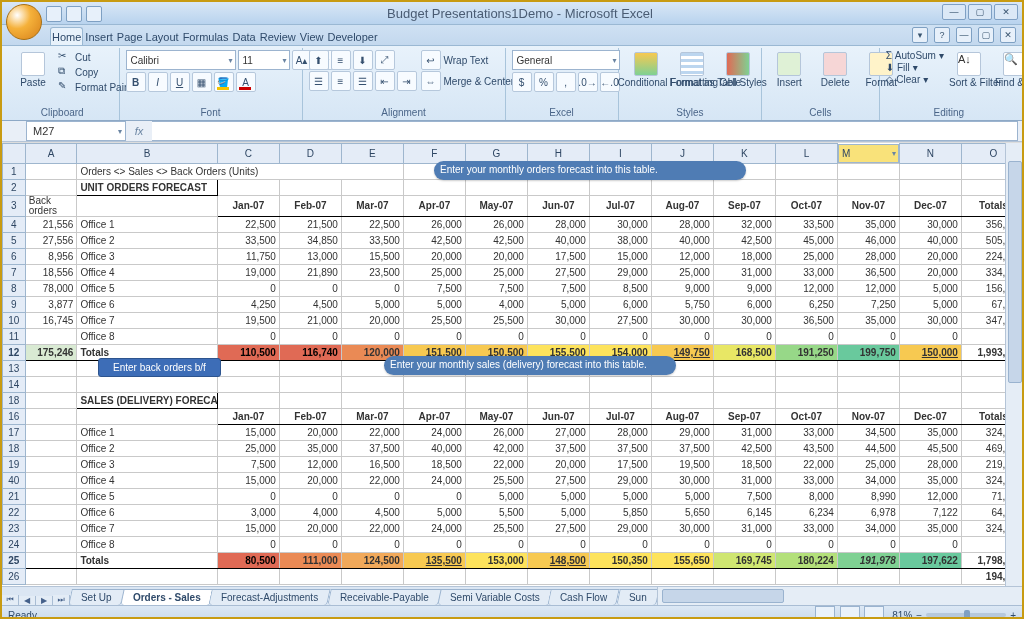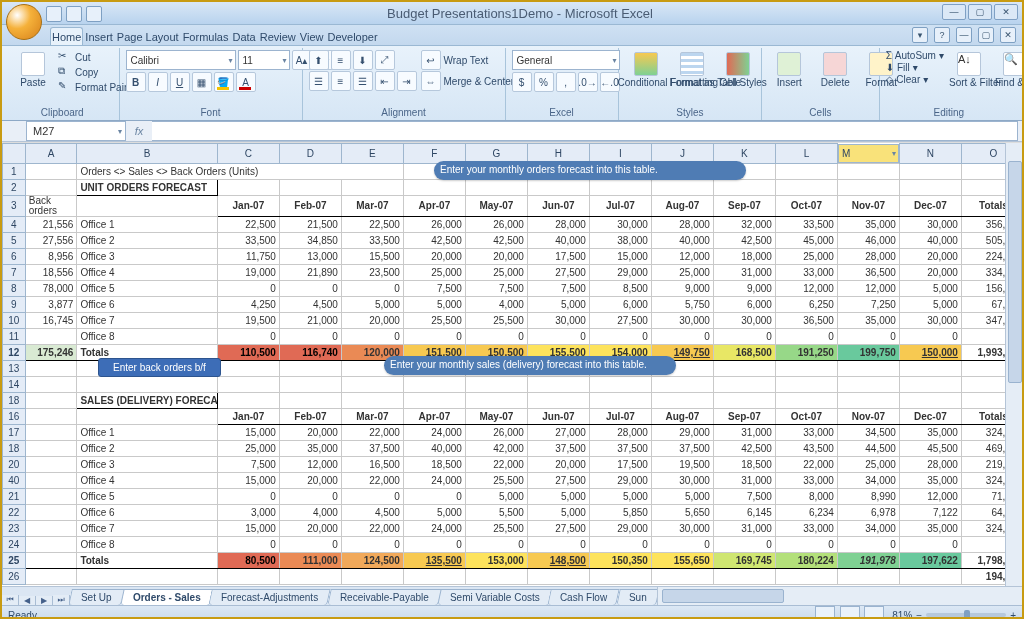--- a/index.html
+++ b/index.html
@@ -655,21 +655,21 @@
           <td>37,500</td>
           <td>37,500</td>
           <td>37,500</td>
           <td>42,500</td>
           <td>43,500</td>
           <td>44,500</td>
           <td>45,500</td>
           <td>469,500</td>
         </tr>
         <tr>
-          <td class="rowhdr">20</td>
+          <td class="rowhdr">19</td>
           <td>&nbsp;</td>
           <td class="l">Office 3</td>
           <td>7,500</td>
           <td>12,000</td>
           <td>16,500</td>
           <td>18,500</td>
           <td>22,000</td>
           <td>20,000</td>
           <td>17,500</td>
           <td>19,500</td>

